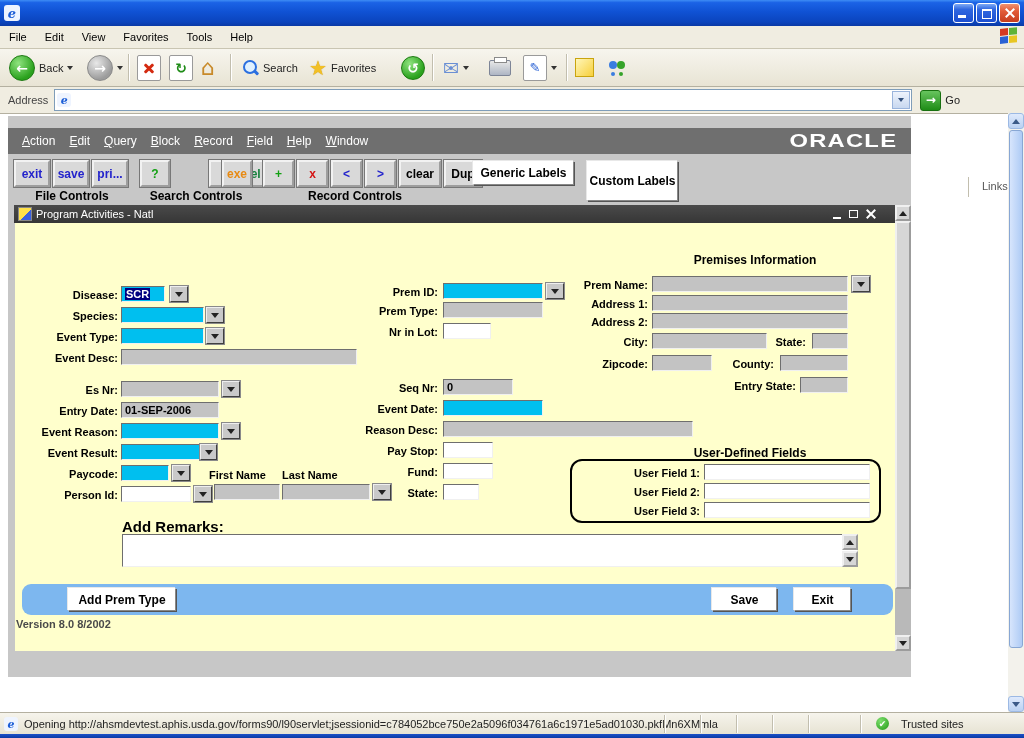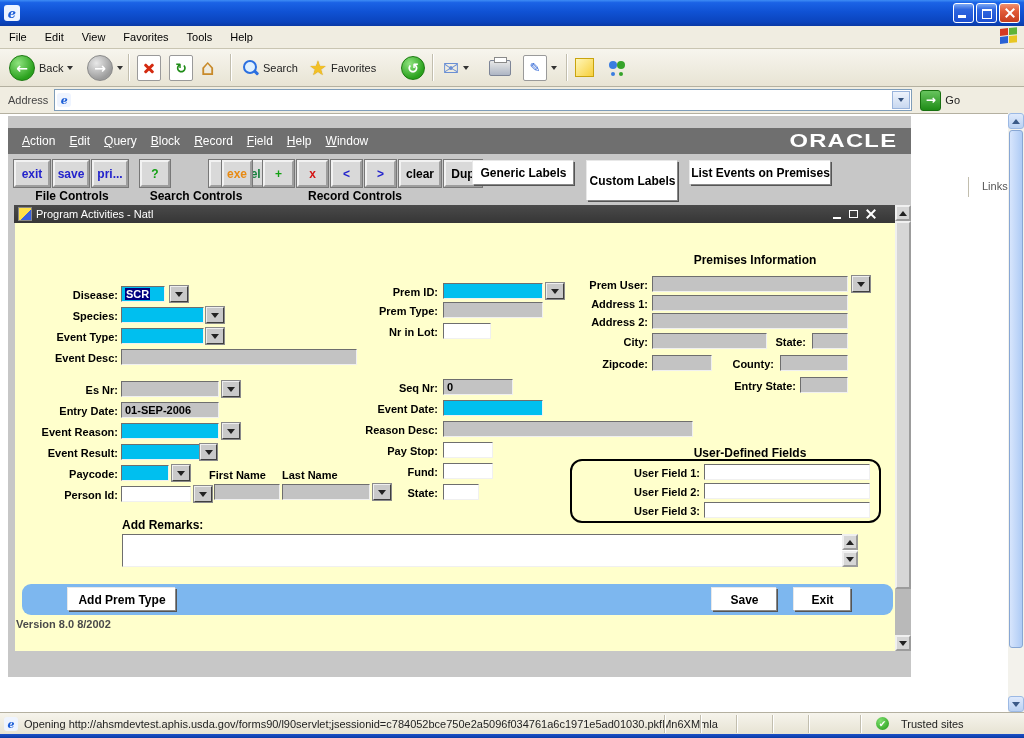--- a/index.html
+++ b/index.html
@@ -270,21 +270,20 @@
   <div class="obtn" style="left: 365px; width: 31px; color: rgb(35, 35, 204);">&gt;</div>
   <div class="obtn" style="left: 399px; width: 42px; color: rgb(0, 0, 0);">clear</div>
   <div class="obtn" style="left: 444px; width: 38px; color: rgb(0, 0, 0);">Dup</div>
 
   <span class="grouplbl" style="left:14px;width:116px;">File Controls</span>
   <span class="grouplbl" style="left:138px;width:116px;">Search Controls</span>
   <span class="grouplbl" style="left:290px;width:130px;">Record Controls</span>
 
   <div class="wbtn" style="left:473px;top:161px;width:101px;height:24px;">Generic Labels</div>
   <div class="wbtn" style="left:587px;top:161px;width:91px;height:40px;">Custom Labels</div>
-  <div class="wbtn" style="left:690px;top:161px;width:141px;height:24px;">List Events on Premises</div>
 
   <div class="abs" id="iwin-title">
     <span class="formicon"></span>
     <span class="ititle">Program Activities - Natl</span>
     <span style="position:absolute;right:52px;top:4px;" class="iwinbtn">
         <span style="position:absolute;left:1px;bottom:0;width:8px;height:2px;background:#fff;"></span>
       </span>
     <span style="position:absolute;right:36px;top:4px;" class="iwinbtn">
         <span style="position:absolute;left:1px;top:1px;width:7px;height:6px;border:1px solid #fff;"></span>
       </span>
@@ -315,21 +314,21 @@
   <span class="abs lbl" style="left:358px;top:286px;width:80px;">Prem ID:</span>
   <input class="abs fld cyan" style="left: 443px; top: 283px; width: 100px;">
   <span class="dd" style="left:546px;top:283px;"></span>
 
   <span class="abs lbl" style="left:350px;top:305px;width:88px;">Prem Type:</span>
   <input class="abs fld" style="left: 443px; top: 302px; width: 100px;">
 
   <span class="abs lbl" style="left:358px;top:326px;width:80px;">Nr in Lot:</span>
   <input class="abs fld white" style="left: 443px; top: 323px; width: 48px;">
 
-  <span class="abs lbl" style="left:568px;top:279px;width:80px;">Prem User:</span>
+  <span class="abs lbl" style="left:568px;top:279px;width:80px;">Prem Name:</span>
   <input class="abs fld" style="left: 652px; top: 276px; width: 196px;">
   <span class="dd" style="left:852px;top:276px;"></span>
 
   <span class="abs lbl" style="left:568px;top:298px;width:80px;">Address 1:</span>
   <input class="abs fld" style="left: 652px; top: 295px; width: 196px;">
 
   <span class="abs lbl" style="left:568px;top:316px;width:80px;">Address 2:</span>
   <input class="abs fld" style="left: 652px; top: 313px; width: 196px;">
 
   <span class="abs lbl" style="left:588px;top:336px;width:60px;">City:</span>
@@ -394,21 +393,21 @@
 
   <span class="abs lbl" style="left:650px;top:446px;width:200px;text-align:center;font-size:12px;">User-Defined Fields</span>
   <div id="udfbox"></div>
   <span class="abs lbl" style="left:608px;top:467px;width:92px;">User Field 1:</span>
   <input class="abs fld white" style="left: 704px; top: 464px; width: 166px;">
   <span class="abs lbl" style="left:608px;top:486px;width:92px;">User Field 2:</span>
   <input class="abs fld white" style="left: 704px; top: 483px; width: 166px;">
   <span class="abs lbl" style="left:608px;top:505px;width:92px;">User Field 3:</span>
   <input class="abs fld white" style="left: 704px; top: 502px; width: 166px;">
 
-  <span class="abs lbl left" style="left:122px;top:518px;font-size:12px;">Add Remarks:</span>
+  <span class="abs lbl left" style="left:122px;top:518px;font-size:15px;">Add Remarks:</span>
   <textarea id="remarks" style=""></textarea>
   <span class="sbtn" style="top:534px;">
       <span class="tri-up"></span>
     </span>
   <span class="sbtn" style="top:551px;">
       <span class="tri-dn"></span>
     </span>
 
   <div id="bluebar"></div>
   <div class="wbtn" style="left:68px;top:588px;width:108px;height:23px;">Add Prem Type</div>

